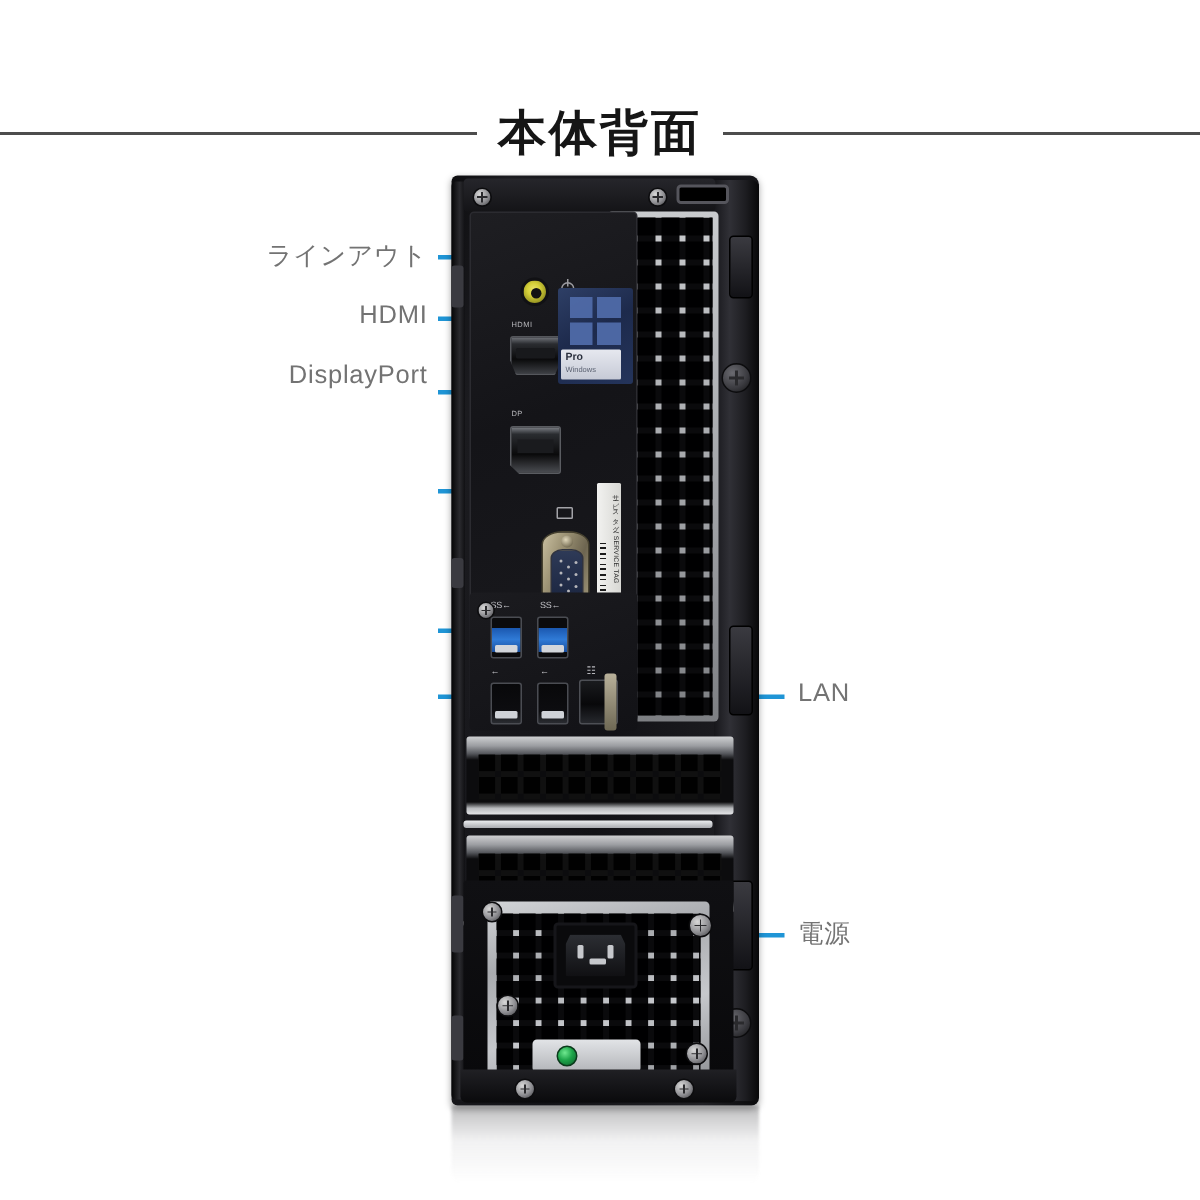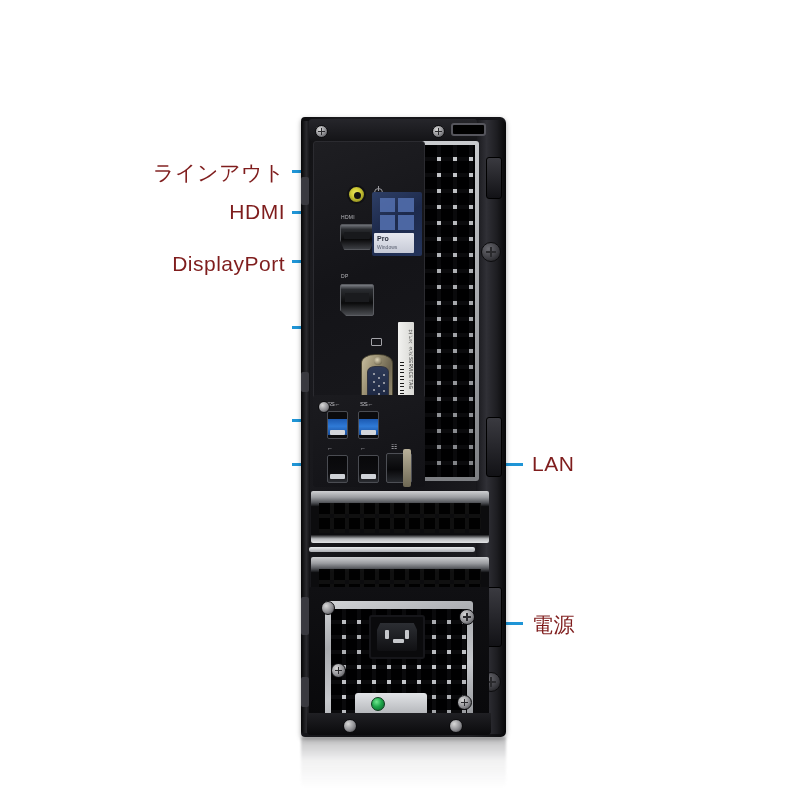--- a/index.html
+++ b/index.html
@@ -33,22 +33,22 @@
     display: inline-block;
     background: #ffffff;
     padding: 0 14px;
     font-size: 32px; font-weight: 700; letter-spacing: 2px;
     color: #161616;
   }
 
   
   .label {
     position: absolute;
-    font-size: 21px;
-    color: #7f1d1d;
+    font-size: 17px;
+    color: #737373;
     white-space: nowrap;
     letter-spacing: 0.5px;
   }
   .label.right-align { text-align: right; }
   .leader {
     position: absolute;
     height: 3px;
     background: #1f95d6;
   }
   .leader-dot {
@@ -374,30 +374,36 @@
     filter: blur(1.2px);
     border-radius: 0 0 8px 8px;
   }
 </style>
 </head>
 <body>
 
 <div id="root">
 
 
+  <div class="divider-wrap">
+    <div class="divider-line"></div>
+    <div class="title-main">
+      <span>本体背面</span>
+    </div>
+  </div>
 
   <div class="label right-align" style="left:60px; top:159px; width:225px;">ラインアウト</div>
   <div class="leader" style="left:292px; top:170px; width:28px;"></div>
   <div class="leader-dot" style="left:316px; top:166px;"></div>
 
   <div class="label right-align" style="left:60px; top:200px; width:225px;">HDMI</div>
   <div class="leader" style="left:292px; top:211px; width:23px;"></div>
   <div class="leader-dot" style="left:311px; top:207px;"></div>
 
-  <div class="label right-align" style="left:60px; top:252px; width:225px;">DisplayPort</div>
+  <div class="label right-align" style="left:60px; top:240px; width:225px;">DisplayPort</div>
   <div class="leader" style="left:292px; top:260px; width:23px;"></div>
   <div class="leader-dot" style="left:311px; top:256px;"></div>
 
   <div class="leader" style="left:292px; top:326px; width:78px;"></div>
   <div class="leader-dot" style="left:364px; top:322px;"></div>
 
   <div class="leader" style="left:292px; top:419px; width:28px;"></div>
   <div class="leader-dot" style="left:316px; top:415px;"></div>
 
   <div class="leader" style="left:292px; top:463px; width:28px;"></div>

